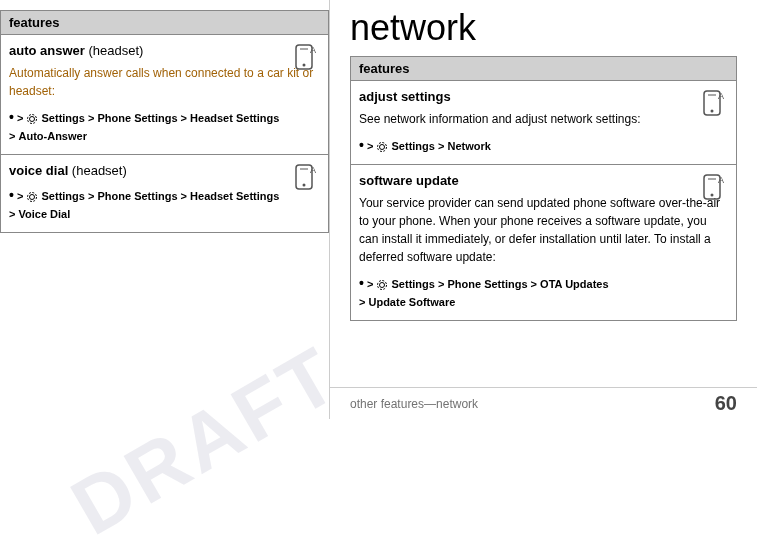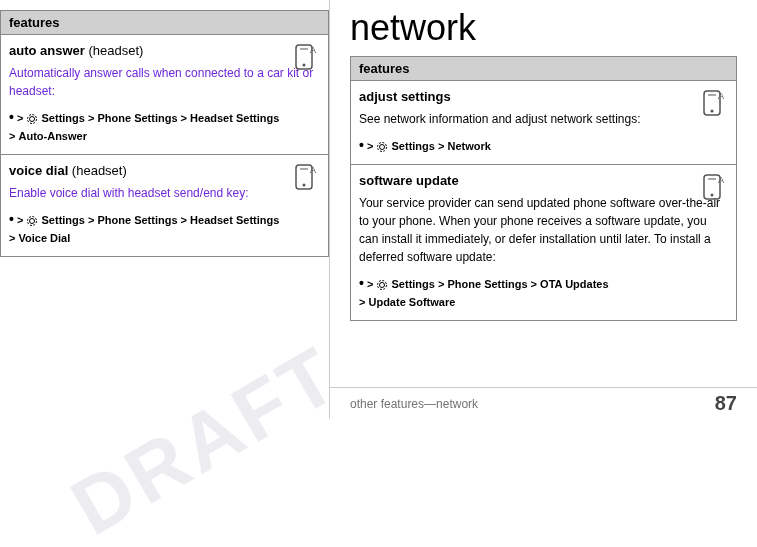--- a/index.html
+++ b/index.html
@@ -74,21 +74,21 @@
     }
 
     .feature-title strong {
       font-weight: bold;
     }
 
     .feature-desc {
       font-size: 12px;
       line-height: 1.5;
       margin-bottom: 6px;
-      color: #6d28d9;
+      color: #a16207;
     }
 
     .feature-icon {
       position: absolute;
       top: 8px;
       right: 8px;
       width: 28px;
       height: 28px;
     }
 
@@ -223,21 +223,20 @@
           <svg class="phone-icon-svg" viewBox="0 0 28 28" xmlns="http://www.w3.org/2000/svg">
             <rect x="4" y="2" width="16" height="24" rx="3" ry="3" fill="none" stroke="#555" stroke-width="1.5"></rect>
             <line x1="8" y1="6" x2="16" y2="6" stroke="#555" stroke-width="1"></line>
             <circle cx="12" cy="22" r="1.5" fill="#555"></circle>
             <text x="18" y="10" font-size="9" fill="#555">A</text>
           </svg>
         </div>
         <div class="feature-title">
           <strong>voice dial</strong><span> (headset)</span>
         </div>
-        <div class="feature-desc">Enable voice dial with headset send/end key:</div>
         <div class="nav-path">
           <span style="font-size:14px;">•</span> &gt; 
           <svg class="inline-gear" viewBox="0 0 12 12">
             <circle cx="6" cy="6" r="2.5" fill="none" stroke="#000" stroke-width="1"></circle>
             <circle cx="6" cy="6" r="4.5" fill="none" stroke="#000" stroke-width="1" stroke-dasharray="2 1.5"></circle>
           </svg>
           <strong>Settings</strong> &gt; <strong>Phone Settings</strong> &gt; <strong>Headset Settings</strong><br>
           &gt; <strong>Voice Dial</strong>
         </div>
       </div>
@@ -293,19 +292,19 @@
             <strong>Settings</strong> &gt; <strong>Phone Settings</strong> &gt; <strong>OTA Updates</strong><br>
             &gt; <strong>Update Software</strong>
           </div>
         </div>
 
       </div>
     </div>
 
     <div class="footer-bar">
       <span class="footer-left">other features—network</span>
-      <span class="footer-right">87</span>
+      <span class="footer-right">60</span>
     </div>
   </div>
 
   <div class="draft-watermark">DRAFT</div>
 
 </div>
 
 </body></html>

